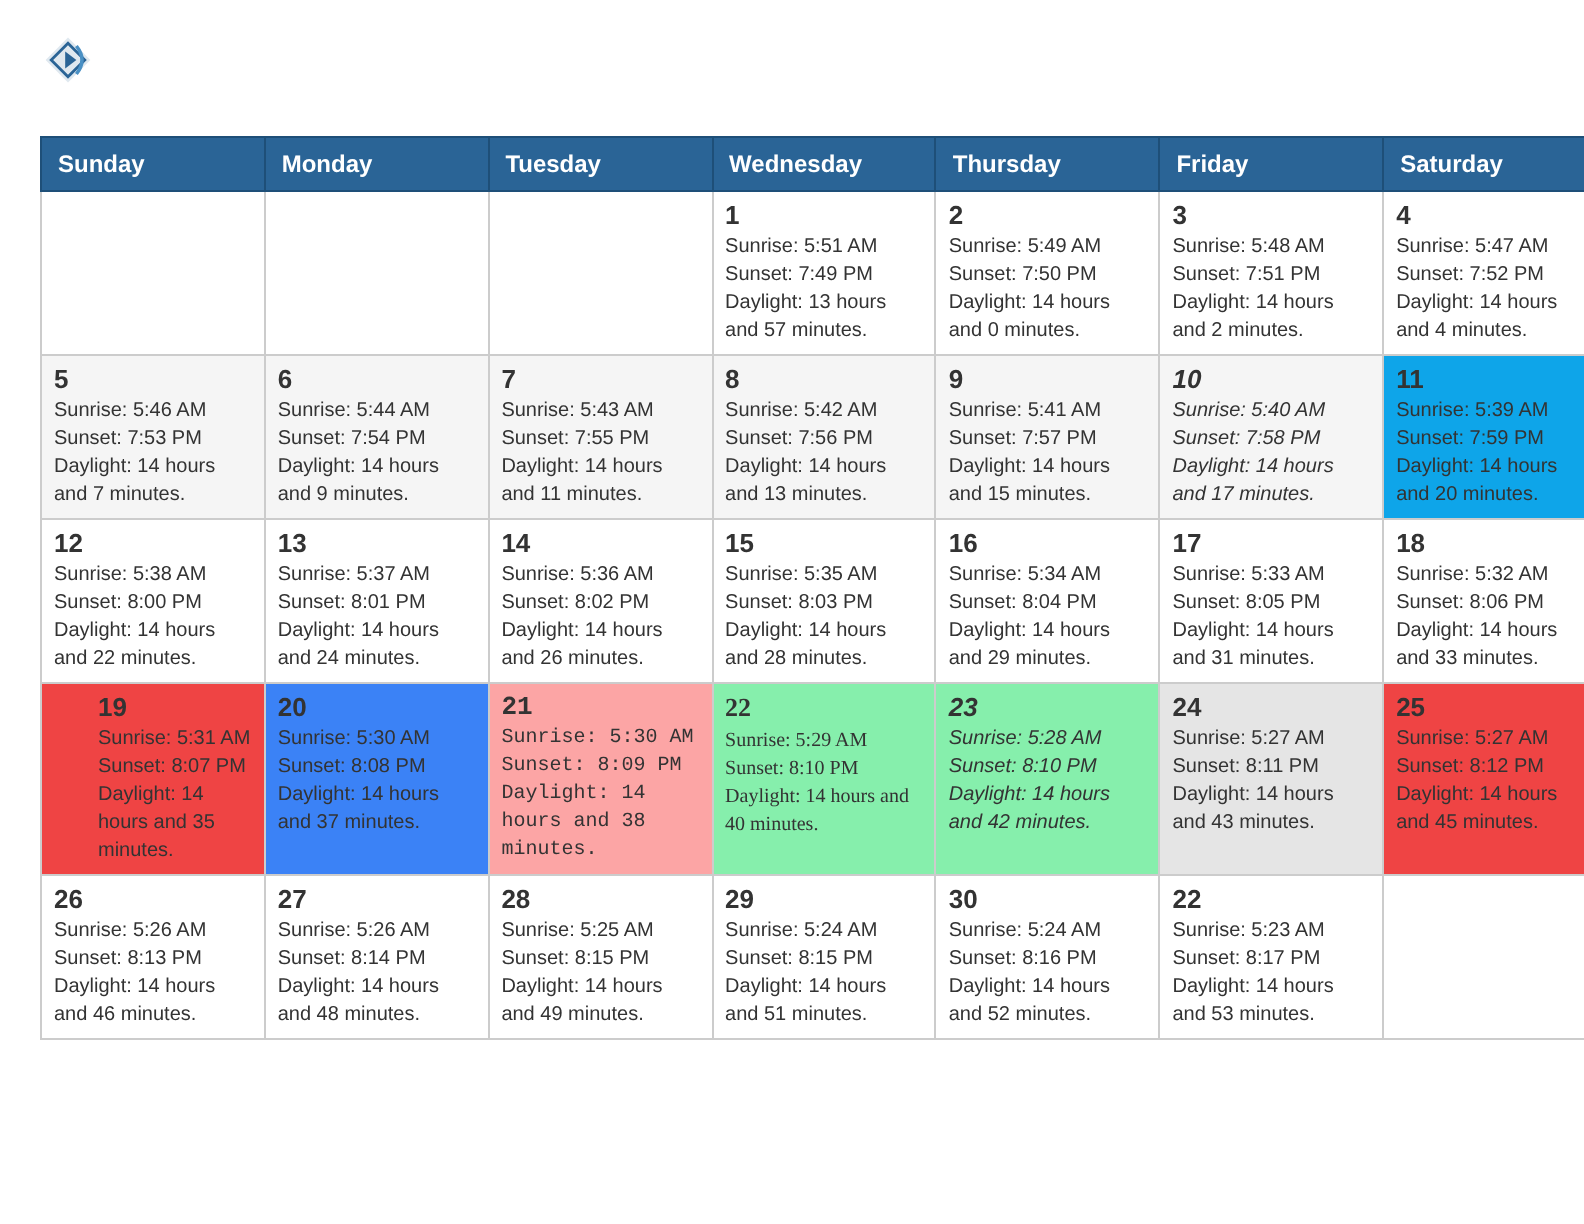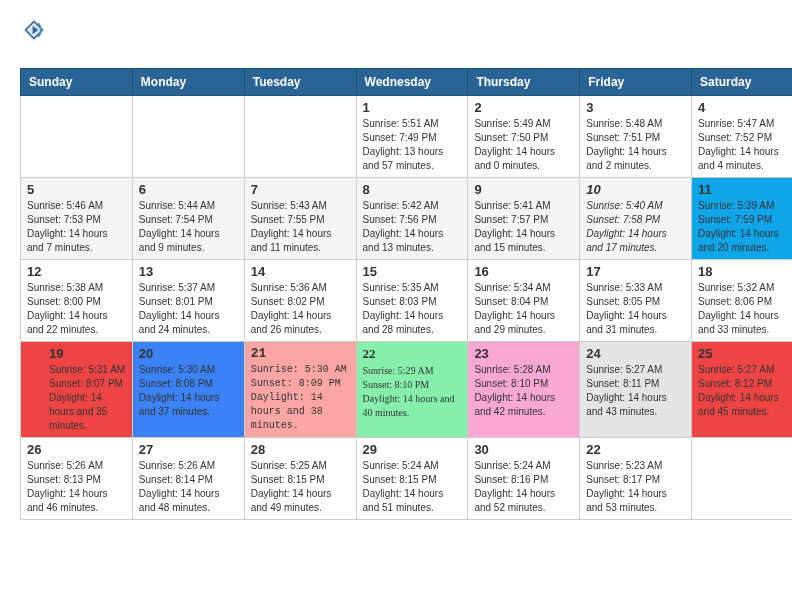--- a/index.html
+++ b/index.html
@@ -222,21 +222,21 @@
             <div class="day-info">Sunrise: 5:30 AM<br>Sunset: 8:08 PM<br>Daylight: 14 hours and 37 minutes.</div>
           </td>
           <td style="background: #fca5a5; font-family: Liberation Mono, monospace;">
             <span class="day-number">21</span>
             <div class="day-info">Sunrise: 5:30 AM<br>Sunset: 8:09 PM<br>Daylight: 14 hours and 38 minutes.</div>
           </td>
           <td style="background: #86efac; font-family: Liberation Serif, serif;">
             <span class="day-number">22</span>
             <div class="day-info">Sunrise: 5:29 AM<br>Sunset: 8:10 PM<br>Daylight: 14 hours and 40 minutes.</div>
           </td>
-          <td style="background: #f9a8d4;">
+          <td style="background: #86efac; font-style: italic;">
             <span class="day-number">23</span>
             <div class="day-info">Sunrise: 5:28 AM<br>Sunset: 8:10 PM<br>Daylight: 14 hours and 42 minutes.</div>
           </td>
           <td style="background: #e5e5e5;">
             <span class="day-number">24</span>
             <div class="day-info">Sunrise: 5:27 AM<br>Sunset: 8:11 PM<br>Daylight: 14 hours and 43 minutes.</div>
           </td>
           <td style="background: #ef4444;">
             <span class="day-number">25</span>
             <div class="day-info">Sunrise: 5:27 AM<br>Sunset: 8:12 PM<br>Daylight: 14 hours and 45 minutes.</div>

